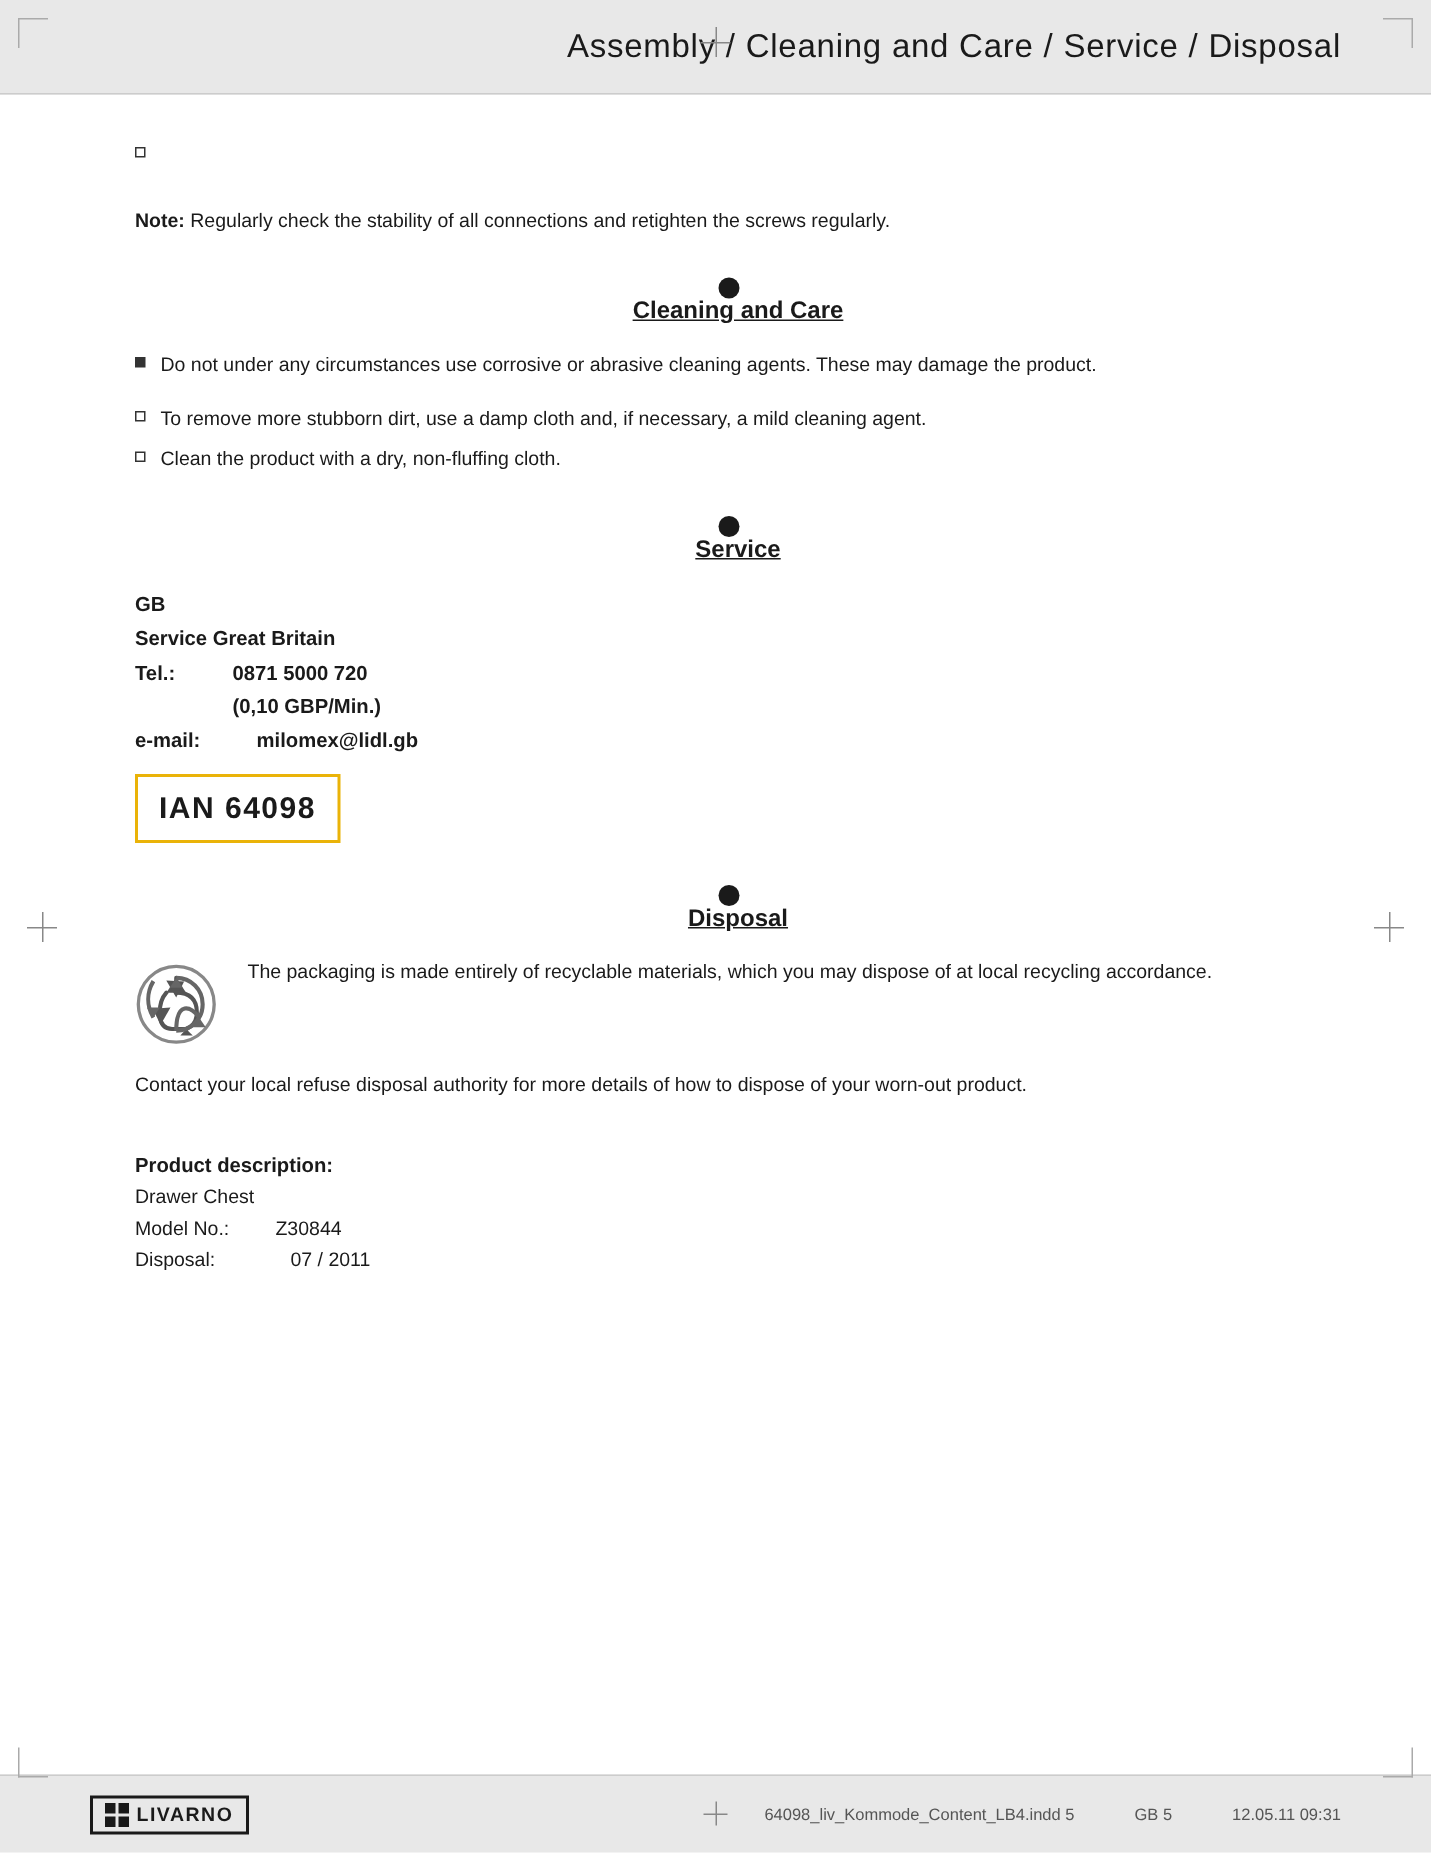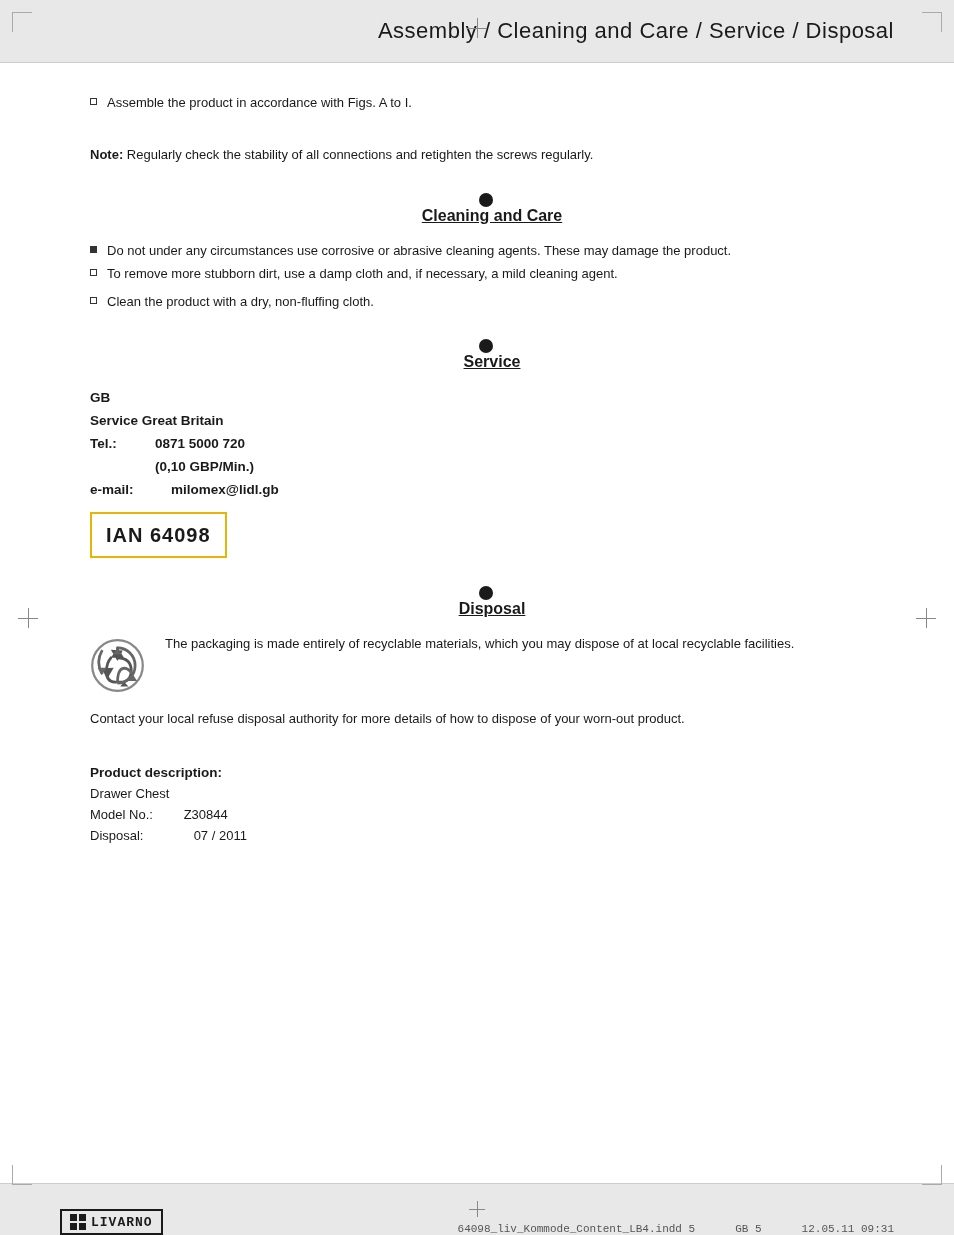--- a/index.html
+++ b/index.html
@@ -200,21 +200,21 @@
     .section-title {
       font-size: 16px;
       font-weight: bold;
       text-decoration: underline;
     }
 
     
     .black-bullet {
       display: flex;
       align-items: flex-start;
-      margin-bottom: 4px;
+      margin-bottom: 16px;
       font-size: 13px;
       line-height: 1.5;
     }
 
     .black-bullet .bb-symbol {
       display: inline-block;
       width: 7px;
       height: 7px;
       background: #333;
       margin-right: 10px;
@@ -333,26 +333,25 @@
     .product-desc .pd-row .pd-label {
       display: inline-block;
       min-width: 90px;
     }
 
     
     .page-footer {
       background: #e8e8e8;
       height: 52px;
       display: flex;
-      align-items: flex-end;
+      align-items: center;
       justify-content: space-between;
       padding: 0 60px;
       border-top: 1px solid #ccc;
       margin-top: auto;
-      font-family: Liberation Mono, monospace;
     }
 
     .footer-left {
       display: flex;
       align-items: center;
     }
 
     .footer-crosshair {
       width: 16px;
       height: 16px;
@@ -437,21 +436,20 @@
 
   <div class="page-header">
     <h1>Assembly / Cleaning and Care / Service / Disposal</h1>
   </div>
 
   <div class="main-content">
 
     <div class="intro-section">
       <div class="small-square-bullet">
         <span class="ssb-symbol"></span>
-        <span>Assemble the product in accordance with Figs. A to I.</span>
       </div>
       <div class="note-text">
         <strong>Note:</strong>
         <span>Regularly check the stability of all connections and retighten the screws regularly.</span>
       </div>
     </div>
 
     <div class="section-header">
       <span class="section-dot"></span>
       <span class="section-title">Cleaning and Care</span>
@@ -522,21 +520,21 @@
 
           <g transform="translate(50,50)" fill="#666">
             <path d="M0,-32 L8,-20 L-8,-20 Z"></path>
             <path d="M0,-32 C18,-32 32,-18 32,0 C32,18 18,32 0,32" fill="none" stroke="#666" stroke-width="5"></path>
             <path d="M-27.7,16 L-19.7,4 L-35.7,4 Z"></path>
             <path d="M-27.7,16 C-36,2 -36,-14 -27.7,-28" fill="none" stroke="#666" stroke-width="5"></path>
             <path d="M27.7,16 L19.7,28 L35.7,28 Z"></path>
             <path d="M27.7,16 C18,2 0,-4 0,32" fill="none" stroke="#666" stroke-width="5"></path>
           </g>
         </svg>
-        <p class="disposal-text">The packaging is made entirely of recyclable materials, which you may dispose of at local recyclable facilities.</p>
+        <p class="disposal-text">The packaging is made entirely of recyclable materials, which you may dispose of at local recycling accordance.</p>
       </div>
       <p class="disposal-contact">Contact your local refuse disposal authority for more details of how to dispose of your worn-out product.</p>
     </div>
 
     <div class="product-desc">
       <div class="pd-title">Product description:</div>
       <div class="pd-row">
         <span>Drawer Chest</span>
       </div>
       <div class="pd-row">

